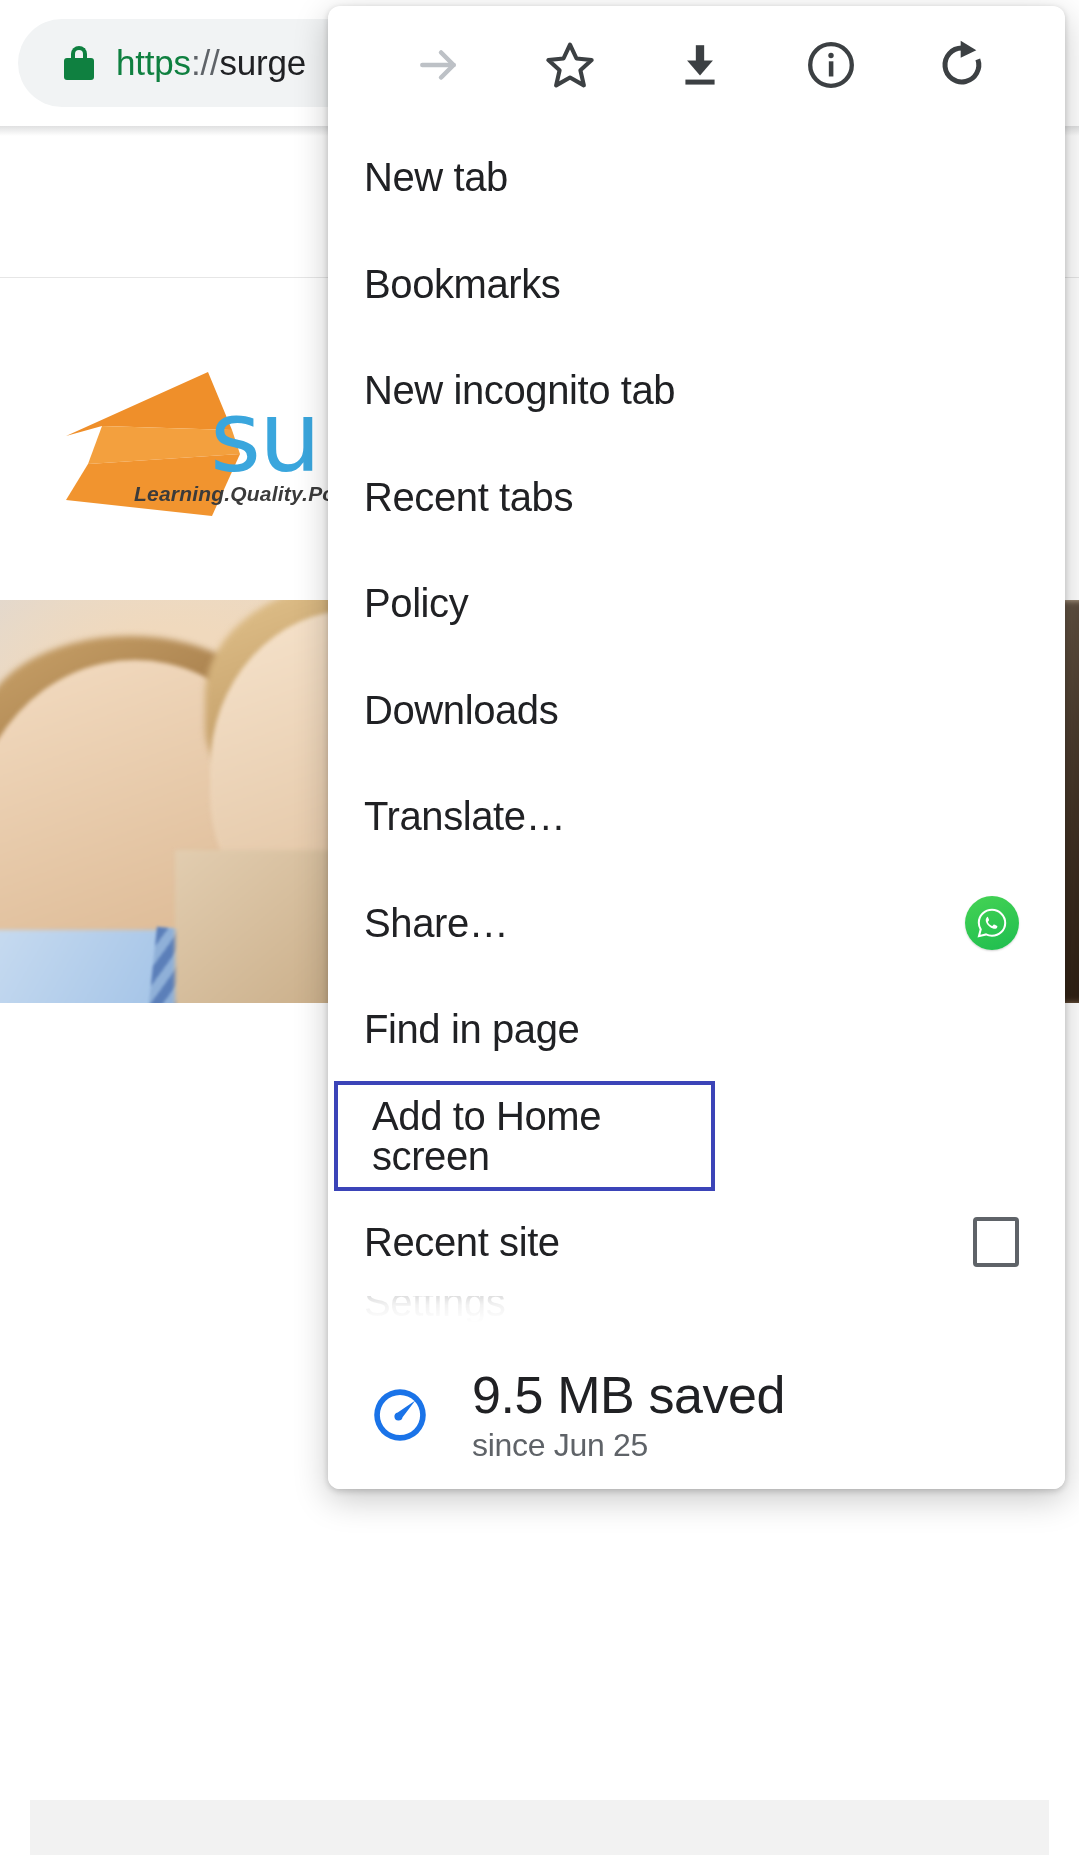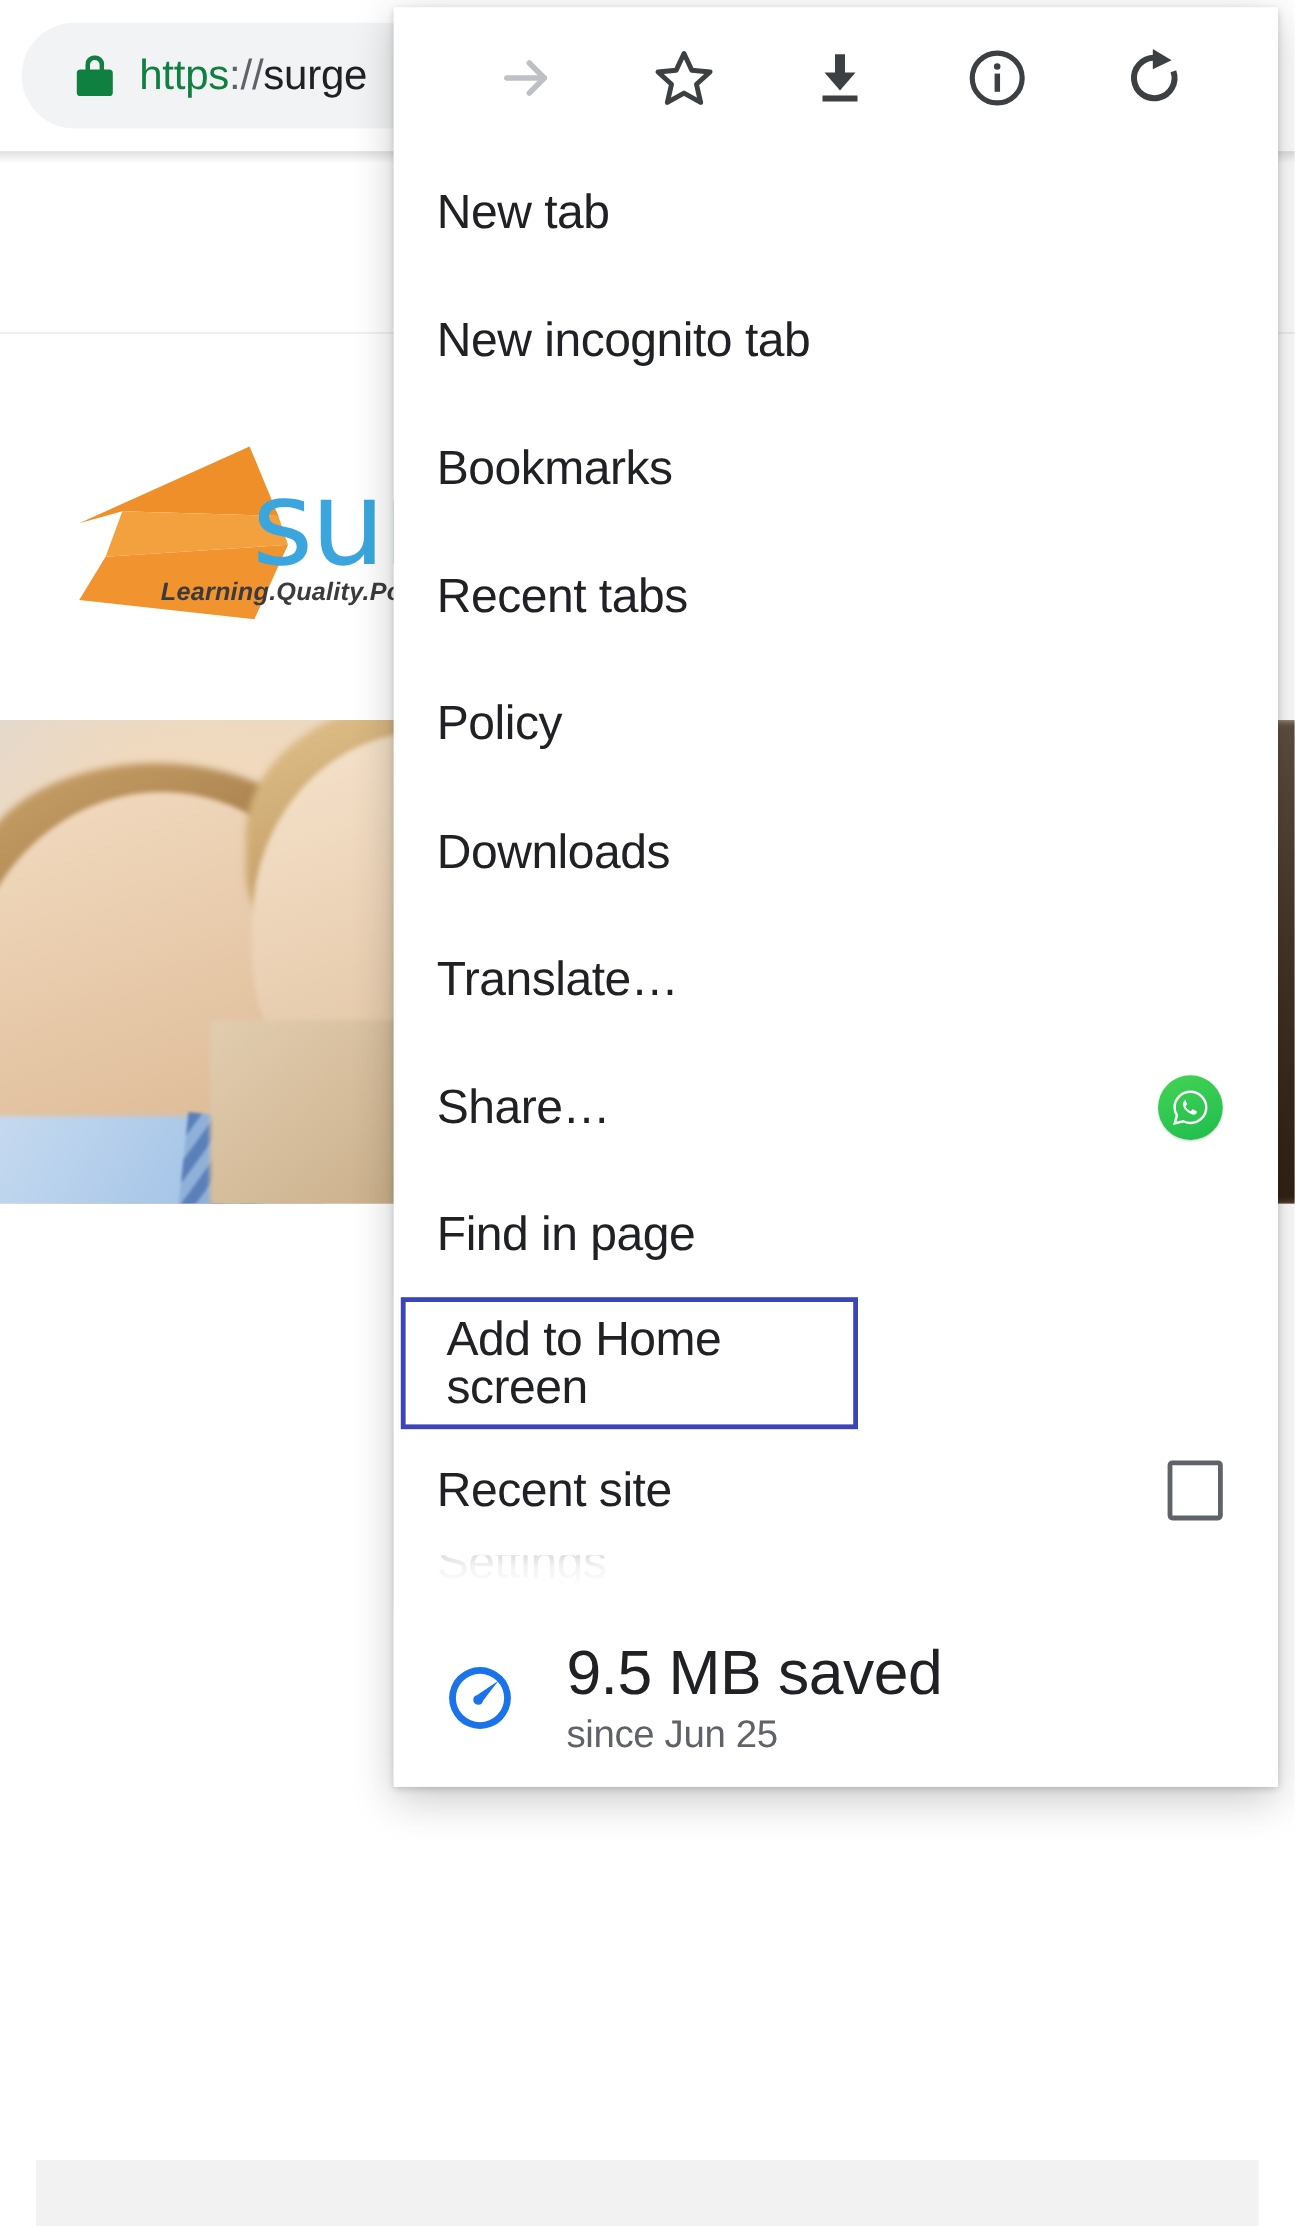--- a/index.html
+++ b/index.html
@@ -132,21 +132,21 @@
   .bottom-strip {
     position:absolute; left:30px; top:1800px; width:1019px; height:55px;
     background:#f2f2f2;
   }
 
   
   #scrim { position:absolute; inset:0; background:rgba(0,0,0,0); }
 
   #menu {
     position:absolute; left:328px; top:6px; width:737px; height:1483px;
-    background:#ffffff; border-radius:0;
+    background:#ffffff; border-radius:12px;
     box-shadow: 0 2px 6px rgba(0,0,0,0.18), 0 10px 34px rgba(0,0,0,0.22);
     overflow:hidden;
   }
 
   .menu-header {
     position:relative; height:118px; width:100%;
     display:flex; align-items:center;
     padding: 0 38px 0 46px;
   }
   .hdr-btn {
@@ -305,25 +305,25 @@
       </button>
     </div>
 
     <div class="menu-list">
 
       <div class="menu-item">
         <span class="label">New tab</span>
       </div>
 
       <div class="menu-item">
+        <span class="label">Bookmarks</span>
+      </div>
+
+      <div class="menu-item">
         <span class="label">New incognito tab</span>
-      </div>
-
-      <div class="menu-item">
-        <span class="label">Bookmarks</span>
       </div>
 
       <div class="menu-item">
         <span class="label">Recent tabs</span>
       </div>
 
       <div class="menu-item">
         <span class="label">Policy</span>
       </div>
 

